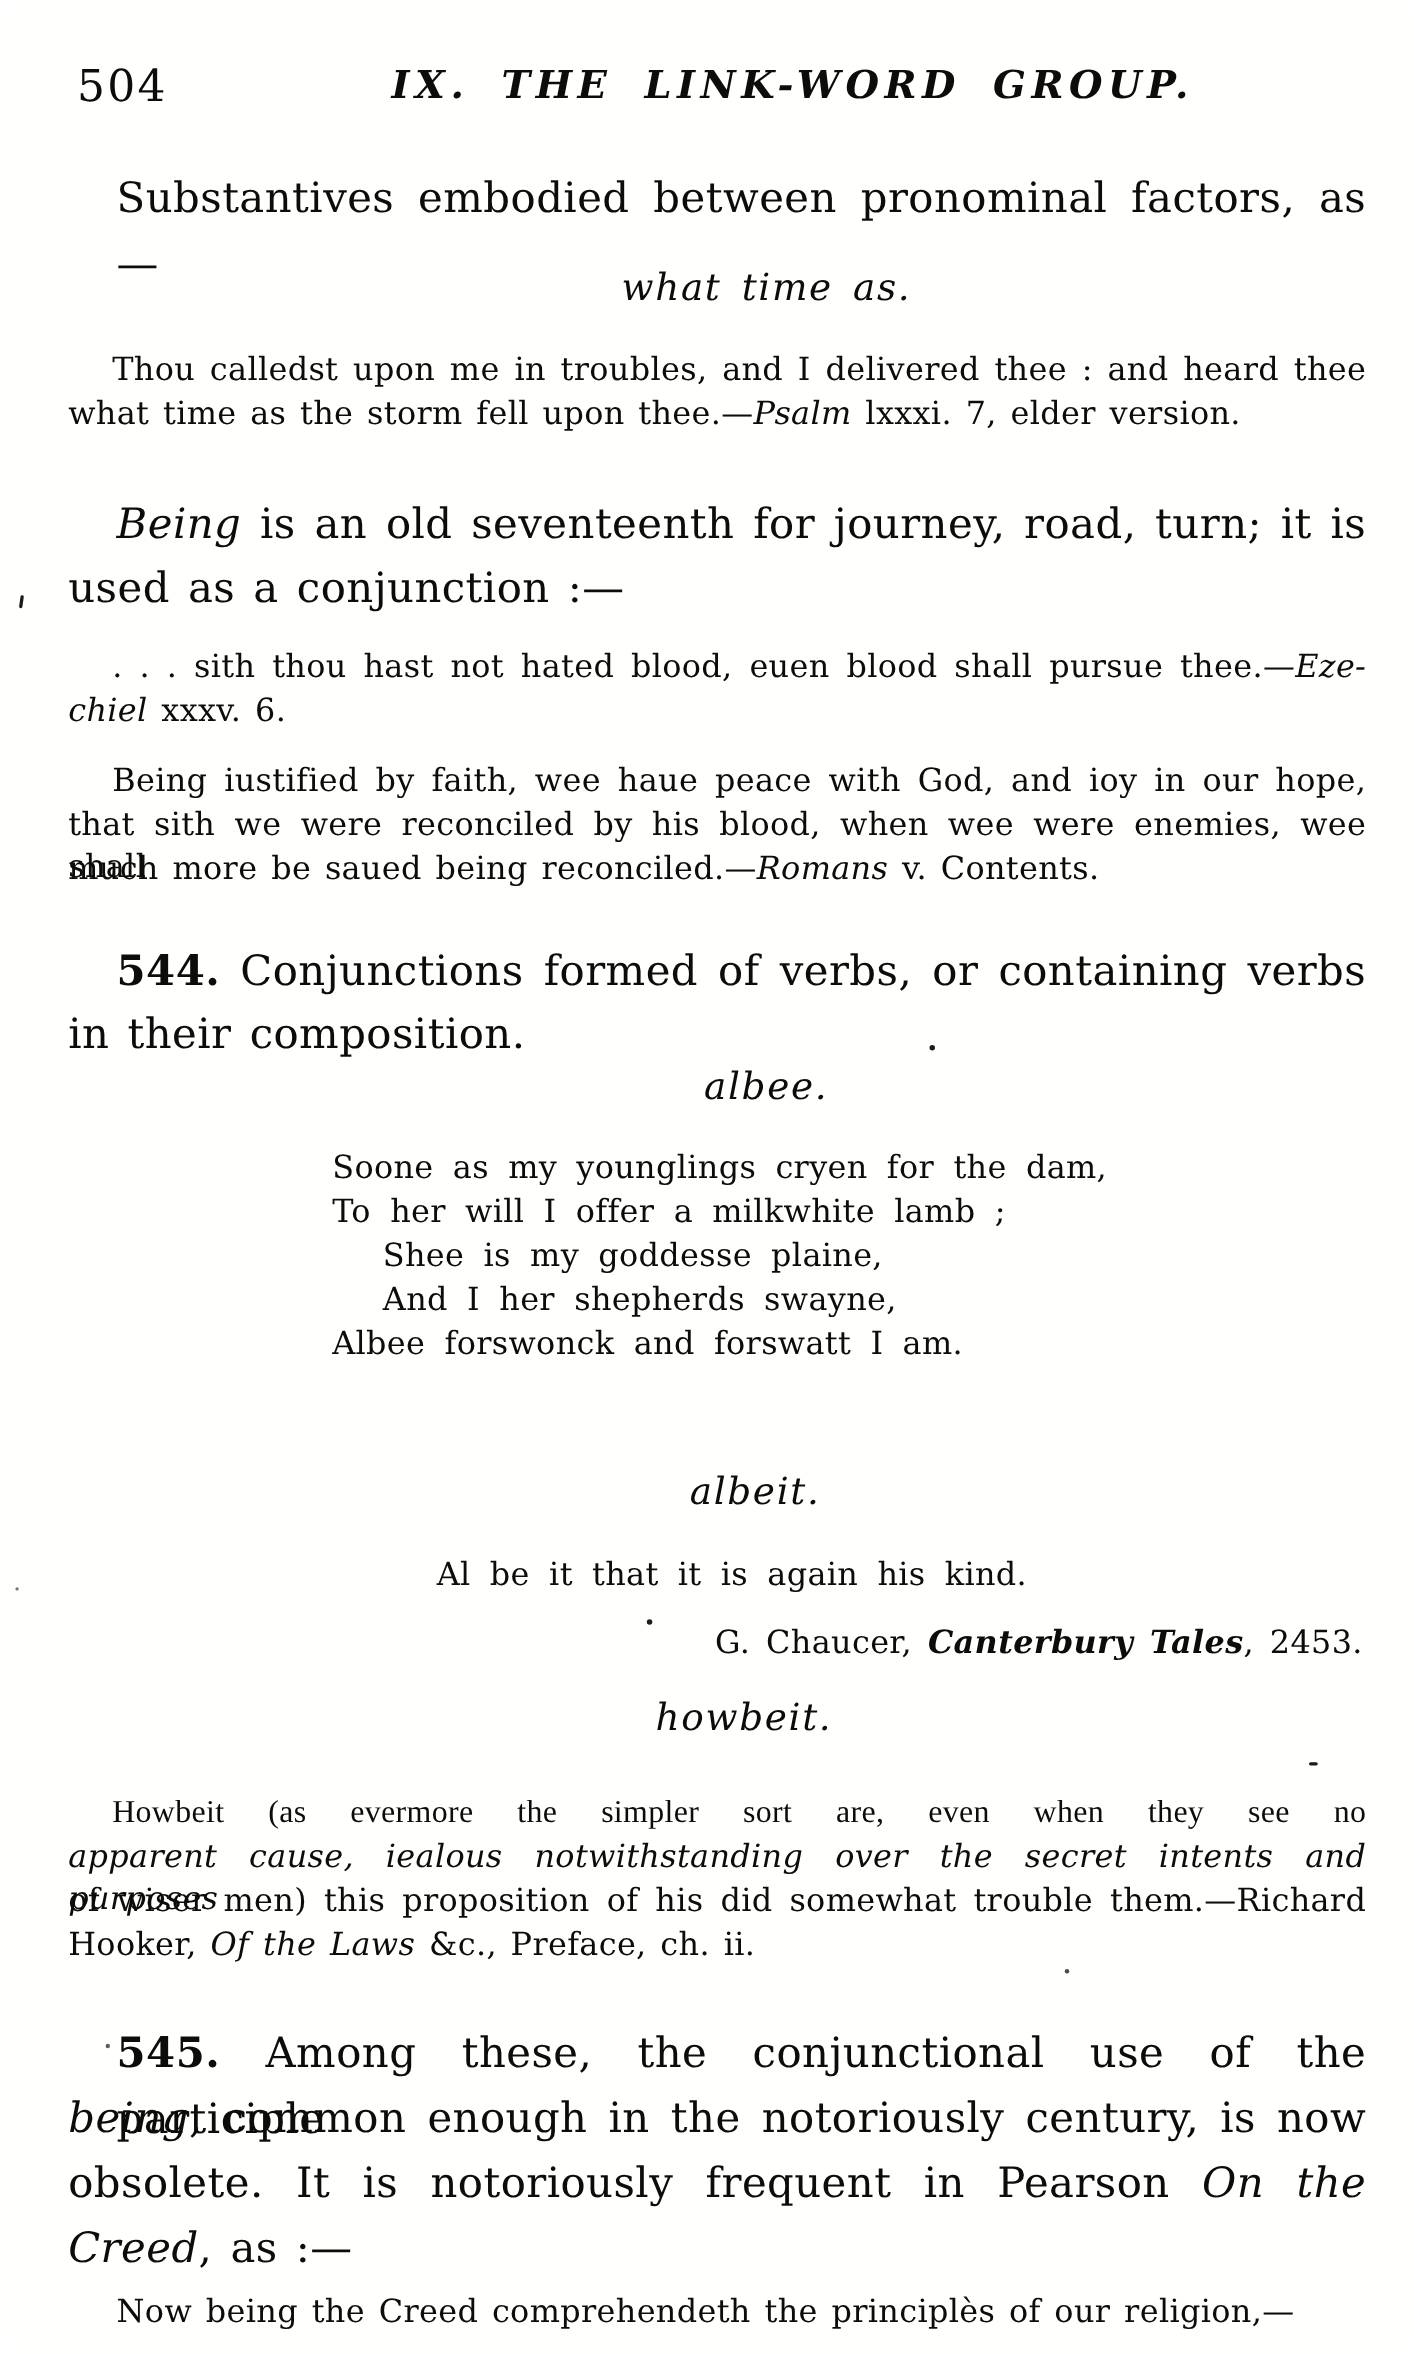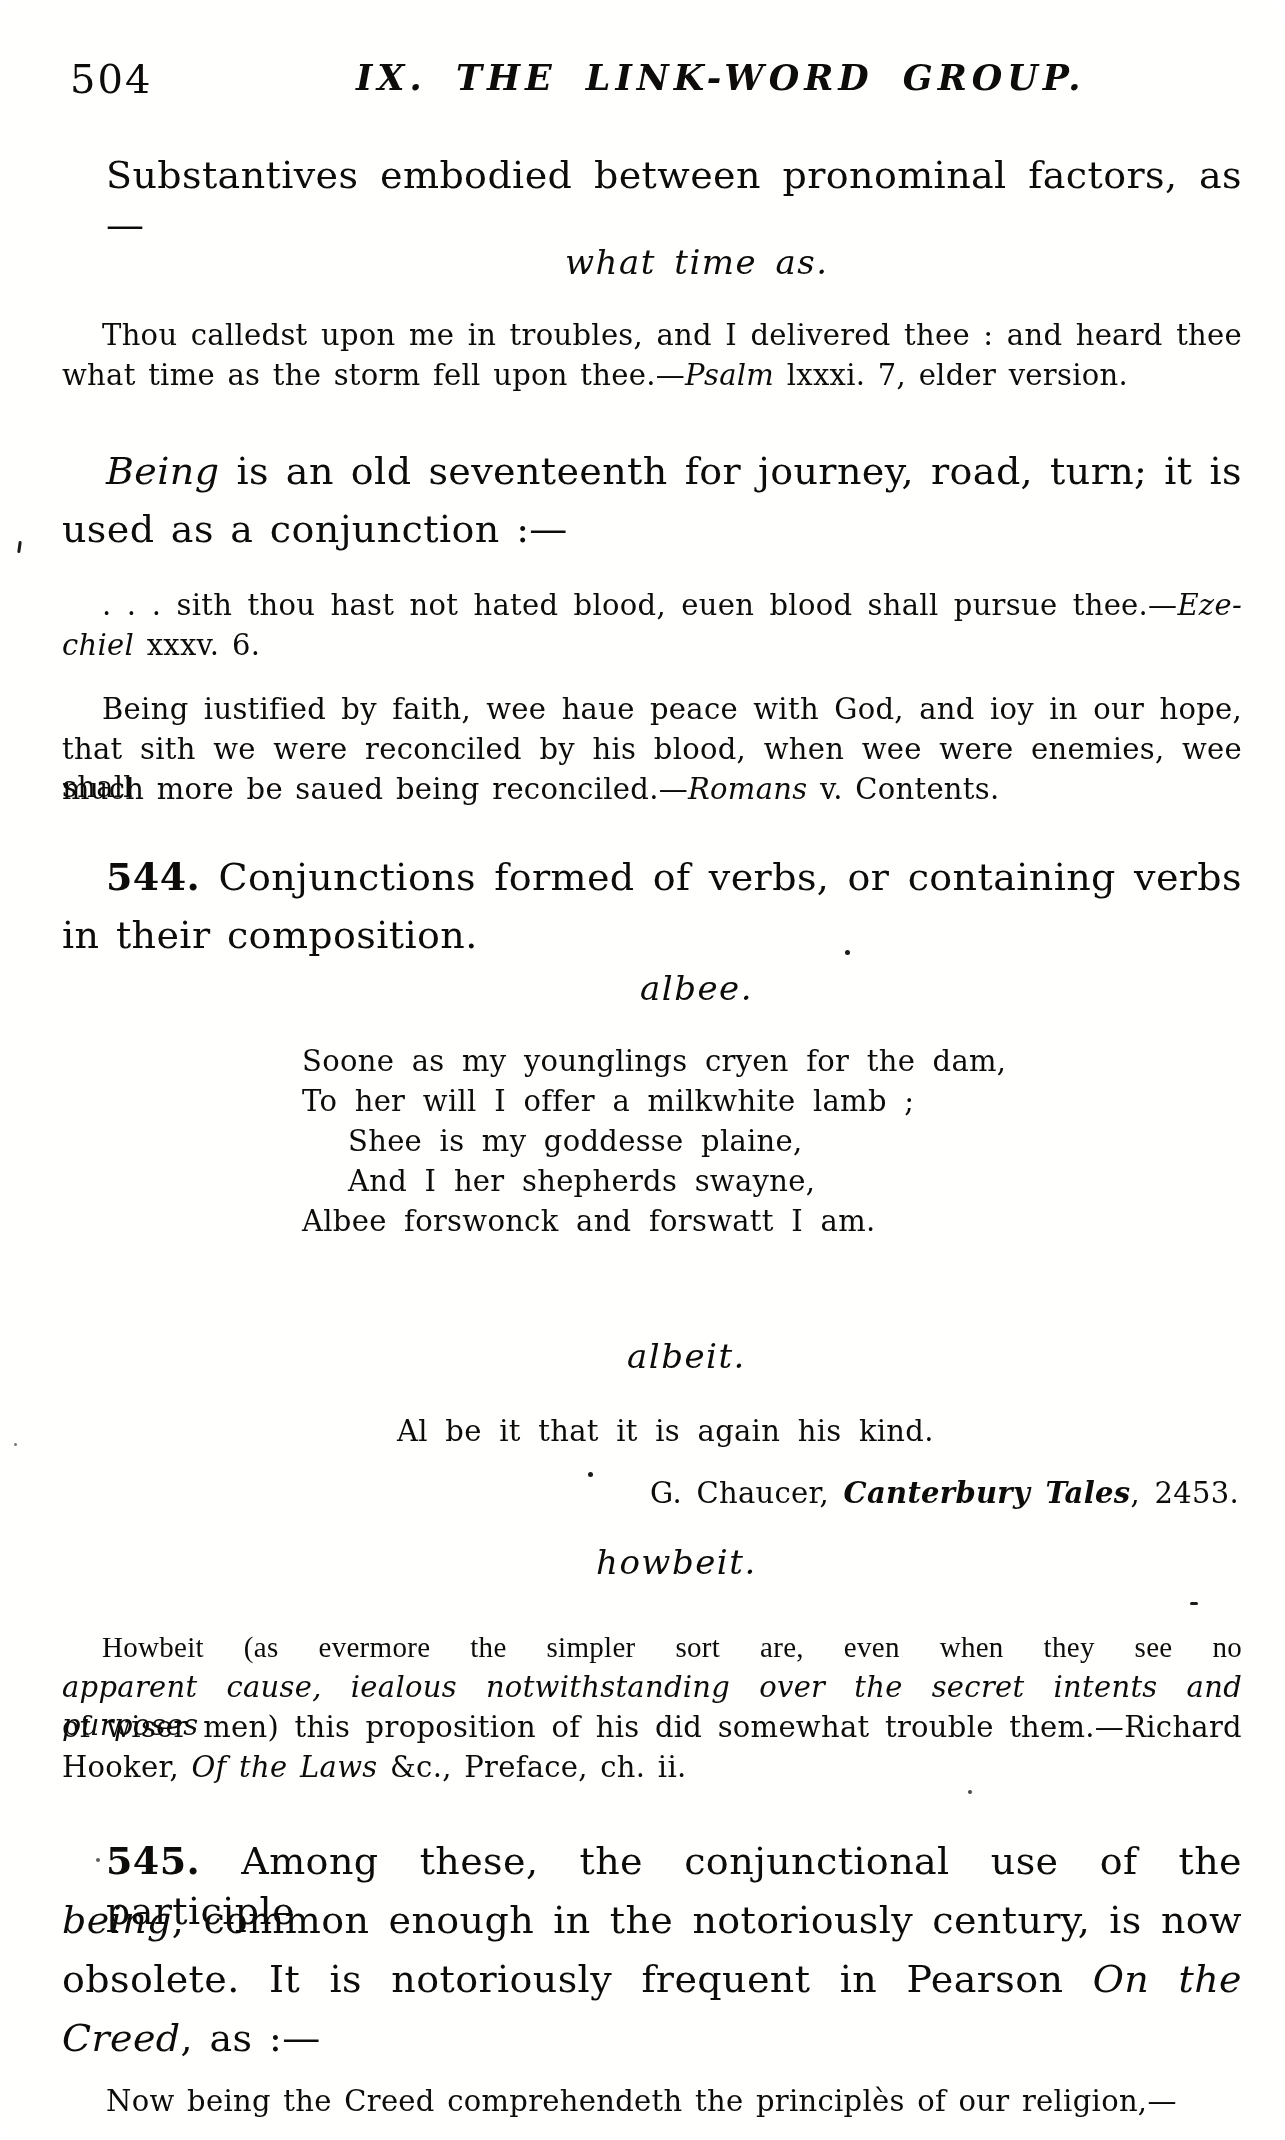--- a/index.html
+++ b/index.html
@@ -4,21 +4,21 @@
 <style>
   html,body{margin:0;padding:0;background:#ffffff;}
   .page{
     position:relative;width:1285px;height:2140px;background:#fffffe;
     font-family:"DejaVu Serif","Liberation Serif",serif;color:#0d0c0a;
     overflow:hidden;
     border-radius:24px;
   }
   .ln{position:absolute;white-space:nowrap;}
   .blk{position:absolute;left:62px;width:1180px;box-sizing:border-box;}
-  .big{font-size:38px;line-height:50px;letter-spacing:0.4px;word-spacing:4px;}
+  .big{font-size:38px;line-height:60px;letter-spacing:0.4px;word-spacing:4px;}
   .q{font-size:29px;line-height:38px;letter-spacing:0.3px;word-spacing:3px;}
   .jline{text-align:justify;text-align-last:justify;white-space:normal;}
   .ind-q{padding-left:40px;}
   .ind-b{padding-left:44px;}
   .hd{position:absolute;font-style:italic;font-size:34px;letter-spacing:1.5px;word-spacing:6px;white-space:nowrap;}
   .pagenum{position:absolute;font-size:40px;letter-spacing:2px;}
   .runhead{position:absolute;font-size:35px;font-weight:bold;font-style:italic;letter-spacing:5px;word-spacing:12px;white-space:nowrap;}
   .poem{word-spacing:8px;}
   .attr{word-spacing:5px;}
   i{font-style:italic;}

